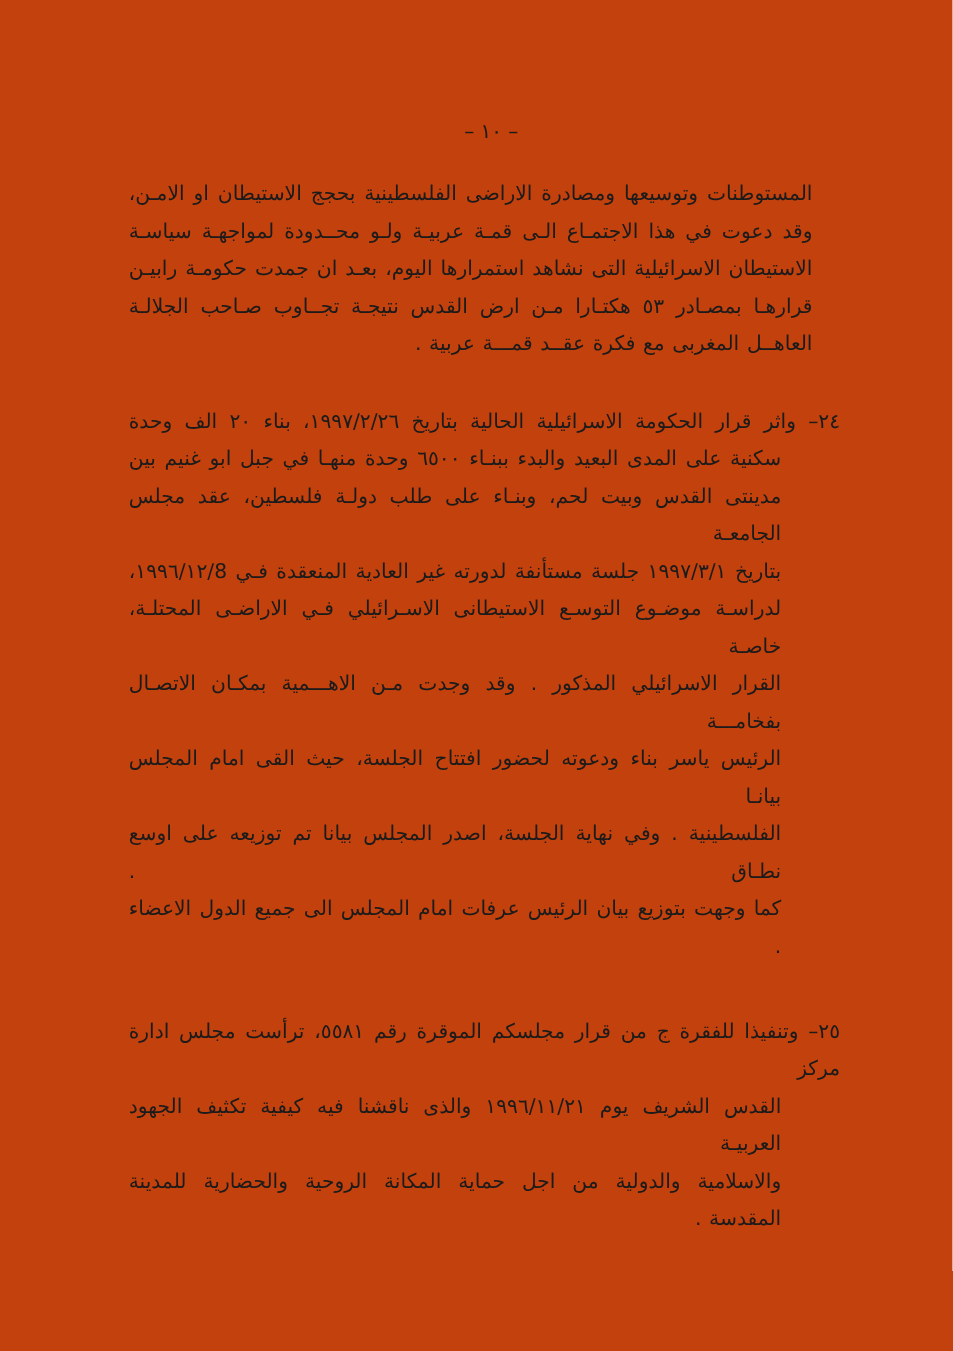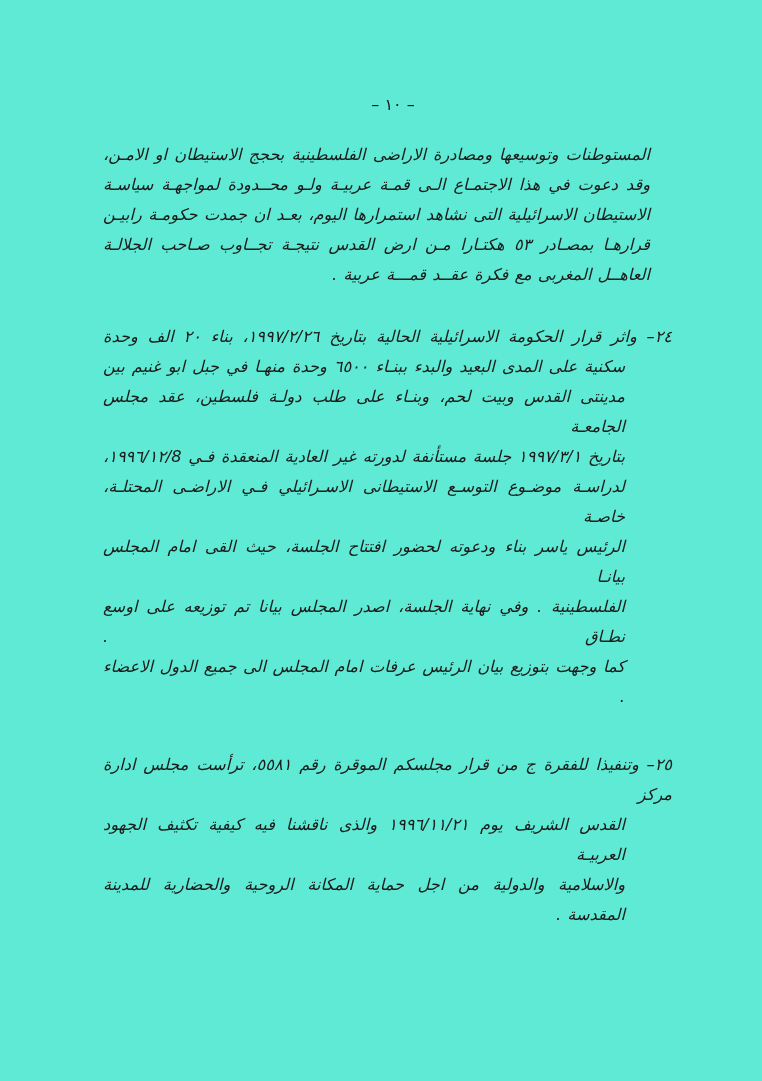--- a/index.html
+++ b/index.html
@@ -4,42 +4,41 @@
 <style>
   html, body {
     margin: 0;
     padding: 0;
     background: #ffffff;
   }
   .page {
     position: relative;
     width: 762px;
     height: 1081px;
-    background: #5eead4;
+    background: #c2410c;
     overflow: hidden;
     direction: rtl;
     font-family: "DejaVu Sans", sans-serif;
     color: #1b1b1b;
   }
   .page-number {
     margin-top: 90px;
     height: 30px;
     line-height: 30px;
     text-align: center;
     font-size: 16px;
     letter-spacing: 2px;
     position: relative;
     right: -12px; 
   }
   .content {
     margin: 20px 112px 0 103px; 
   }
   .para {
     margin: 0 0 32px 0;
-    font-style: italic;
   }
   .para.numbered {
     margin-bottom: 38px;
   }
   .para:last-child { margin-bottom: 17px; }
   .line {
     font-size: 16.2px;
     line-height: 30px;
     text-align: justify;
     text-align-last: justify;
@@ -68,20 +67,21 @@
       <div class="line">قرارهـا بمصـادر ٥٣ هكتـارا مـن ارض القدس نتيجـة تجــاوب صـاحب الجلالـة</div>
       <div class="line last">العاهــل المغربى مع فكرة عقــد قمـــة عربية .</div>
     </div>
 
     <div class="para numbered">
       <div class="line first">٢٤– واثر قرار الحكومة الاسرائيلية الحالية بتاريخ ١٩٩٧/٢/٢٦، بناء ٢٠ الف وحدة</div>
       <div class="line">سكنية على المدى البعيد والبدء ببنـاء ٦٥٠٠ وحدة منهـا في جبل ابو غنيم بين</div>
       <div class="line">مدينتى القدس وبيت لحم، وبنـاء على طلب دولـة فلسطين، عقد مجلس الجامعـة</div>
       <div class="line">بتاريخ ١٩٩٧/٣/١ جلسة مستأنفة لدورته غير العادية المنعقدة فـي ١٩٩٦/١٢/8،</div>
       <div class="line">لدراسـة موضـوع التوسـع الاستيطانى الاسـرائيلي فـي الاراضـى المحتلـة، خاصـة</div>
+      <div class="line">القرار الاسرائيلي المذكور . وقد وجدت مـن الاهـــمية بمكـان الاتصـال بفخامـــة</div>
       <div class="line">الرئيس ياسر بناء ودعوته لحضور افتتاح الجلسة، حيث القى امام المجلس بيانـا</div>
       <div class="line">الفلسطينية . وفي نهاية الجلسة، اصدر المجلس بيانا تم توزيعه على اوسع نطـاق .</div>
       <div class="line last">كما وجهت بتوزيع بيان الرئيس عرفات امام المجلس الى جميع الدول الاعضاء .</div>
     </div>
 
     <div class="para numbered">
       <div class="line first">٢٥– وتنفيذا للفقرة ج من قرار مجلسكم الموقرة رقم ٥٥٨١، ترأست مجلس ادارة مركز</div>
       <div class="line">القدس الشريف يوم ١٩٩٦/١١/٢١ والذى ناقشنا فيه كيفية تكثيف الجهود العربيـة</div>
       <div class="line last">والاسلامية والدولية من اجل حماية المكانة الروحية والحضارية للمدينة المقدسة .</div>
     </div>

